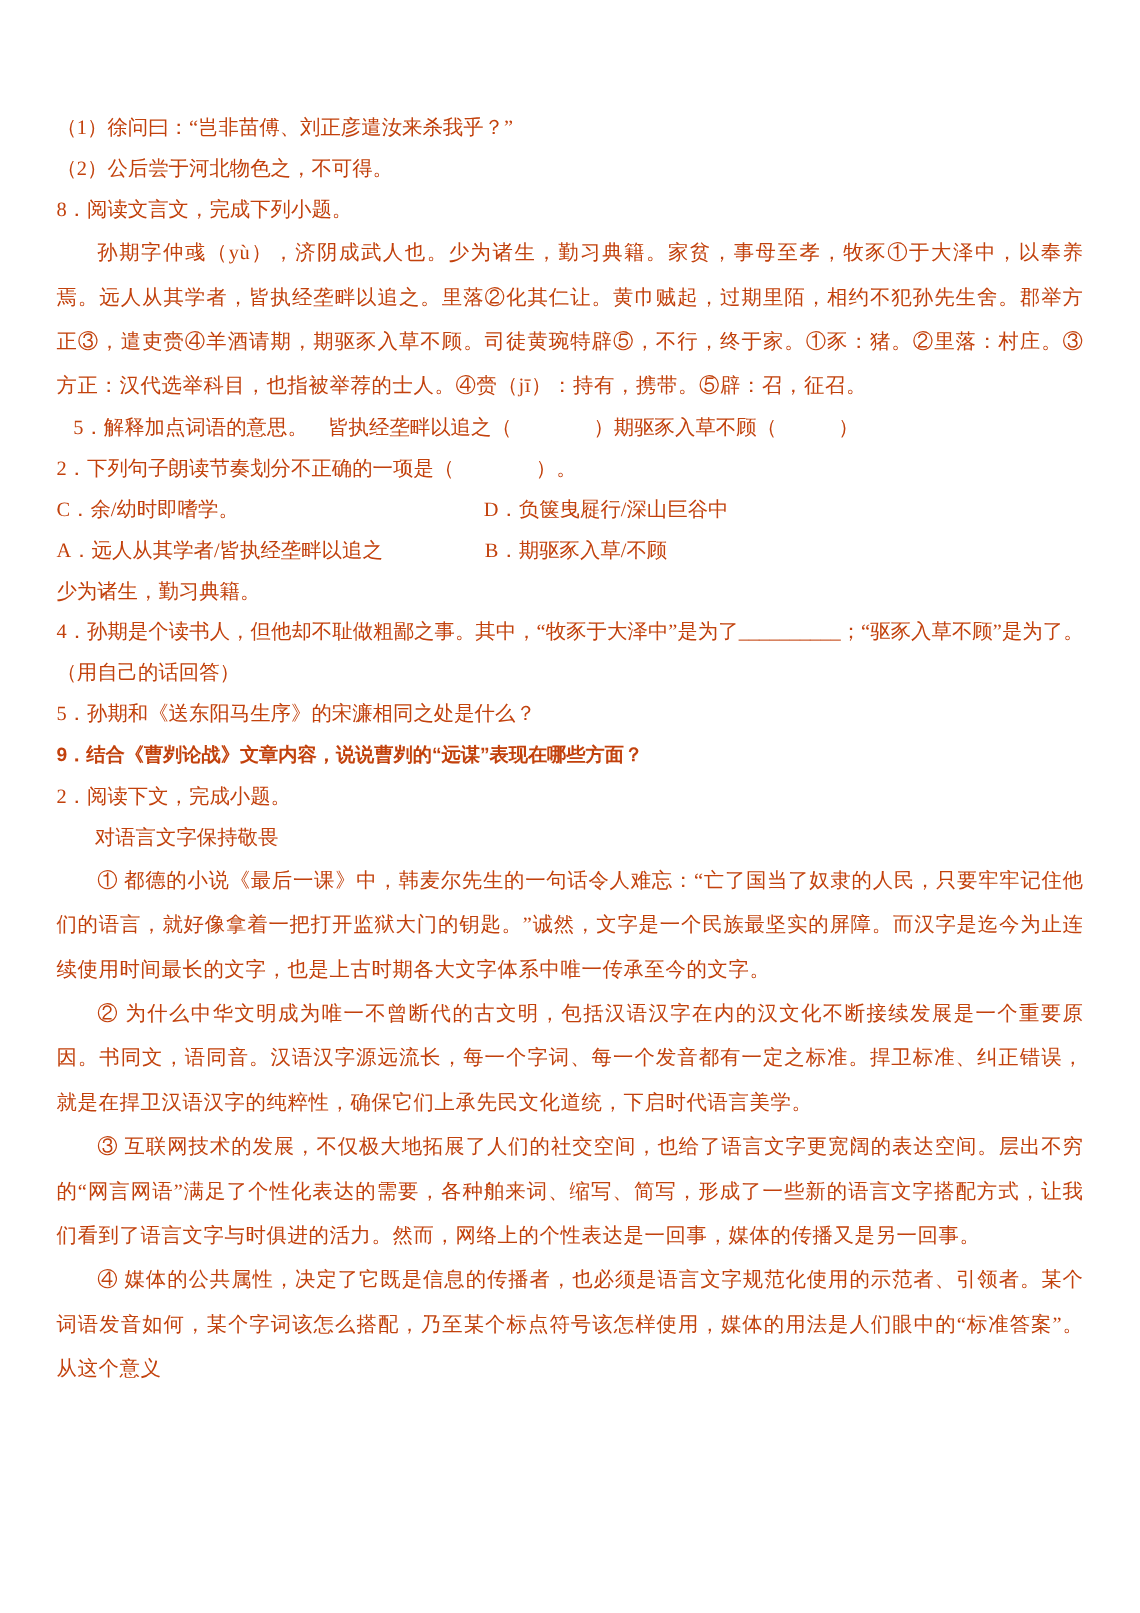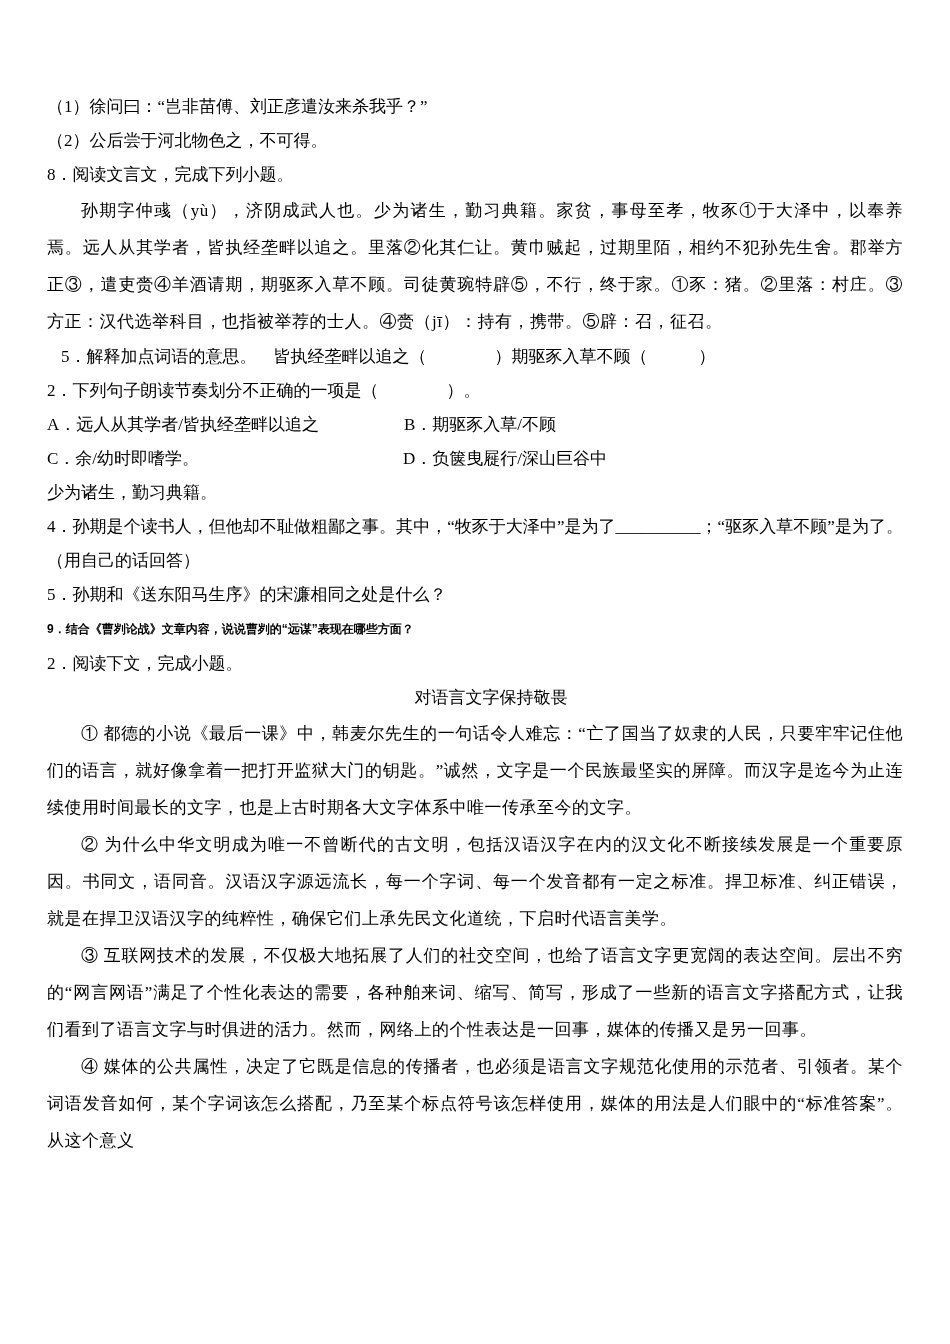--- a/index.html
+++ b/index.html
@@ -6,21 +6,21 @@
     margin: 0;
     padding: 0;
     background: #ffffff;
   }
   .page {
     width: 950px;
     height: 1344px;
     overflow: hidden;
     box-sizing: border-box;
     background: #ffffff;
-    color: #000000;
+    color: #c2410c;
     padding: 90px 47px 0 47px;
     font-family: "Liberation Serif", "DejaVu Serif", serif;
     font-size: 17px;
   }
   .block { margin: 0; }
   .line {
     line-height: 34px;
     text-align: left;
   }
   .line-wrap {
@@ -28,48 +28,47 @@
     text-align: justify;
     font-family: Liberation Serif, serif;
   }
   .line-indent-sm {
     line-height: 34px;
     padding-left: 14px;
   }
   .line-indent {
     line-height: 34px;
     padding-left: 32px;
-    text-align: center;
   }
   .bold-line {
     line-height: 35px;
     font-weight: bold;
     font-family: "Liberation Sans", "DejaVu Sans", sans-serif;
-    font-size: 12px;
+    font-size: 16px;
   }
   .paragraph {
     line-height: 37px;
     text-align: justify;
     text-indent: 2em;
     letter-spacing: 0.5px;
   }
 </style>
 </head>
 <body>
 
 <div class="page">
   <div>
       <div class="block line">（1）徐问曰：“岂非苗傅、刘正彦遣汝来杀我乎？”</div>
       <div class="block line">（2）公后尝于河北物色之，不可得。</div>
       <div class="block line">8．阅读文言文，完成下列小题。</div>
       <div class="block paragraph">孙期字仲彧（yù），济阴成武人也。少为诸生，勤习典籍。家贫，事母至孝，牧豕①于大泽中，以奉养焉。远人从其学者，皆执经垄畔以追之。里落②化其仁让。黄巾贼起，过期里陌，相约不犯孙先生舍。郡举方正③，遣吏赍④羊酒请期，期驱豕入草不顾。司徒黄琬特辟⑤，不行，终于家。①豕：猪。②里落：村庄。③方正：汉代选举科目，也指被举荐的士人。④赍（jī）：持有，携带。⑤辟：召，征召。</div>
       <div class="block line-indent-sm">5．解释加点词语的意思。　皆执经垄畔以追之（　　　　）期驱豕入草不顾（　　　）</div>
       <div class="block line">2．下列句子朗读节奏划分不正确的一项是（　　　　）。</div>
+      <div class="block line">C．余/幼时即嗜学。　　　　　　　　　　　　D．负箧曳屣行/深山巨谷中</div>
       <div class="block line">A．远人从其学者/皆执经垄畔以追之　　　　　B．期驱豕入草/不顾</div>
-      <div class="block line">C．余/幼时即嗜学。　　　　　　　　　　　　D．负箧曳屣行/深山巨谷中</div>
       <div class="block line">少为诸生，勤习典籍。</div>
       <div class="block line-wrap">4．孙期是个读书人，但他却不耻做粗鄙之事。其中，“牧豕于大泽中”是为了__________；“驱豕入草不顾”是为了。（用自己的话回答）</div>
       <div class="block line">5．孙期和《送东阳马生序》的宋濂相同之处是什么？</div>
       <div class="block bold-line">9．结合《曹刿论战》文章内容，说说曹刿的“远谋”表现在哪些方面？</div>
       <div class="block line">2．阅读下文，完成小题。</div>
       <div class="block line-indent">对语言文字保持敬畏</div>
       <div class="block paragraph">① 都德的小说《最后一课》中，韩麦尔先生的一句话令人难忘：“亡了国当了奴隶的人民，只要牢牢记住他们的语言，就好像拿着一把打开监狱大门的钥匙。”诚然，文字是一个民族最坚实的屏障。而汉字是迄今为止连续使用时间最长的文字，也是上古时期各大文字体系中唯一传承至今的文字。</div>
       <div class="block paragraph">② 为什么中华文明成为唯一不曾断代的古文明，包括汉语汉字在内的汉文化不断接续发展是一个重要原因。书同文，语同音。汉语汉字源远流长，每一个字词、每一个发音都有一定之标准。捍卫标准、纠正错误，就是在捍卫汉语汉字的纯粹性，确保它们上承先民文化道统，下启时代语言美学。</div>
       <div class="block paragraph">③ 互联网技术的发展，不仅极大地拓展了人们的社交空间，也给了语言文字更宽阔的表达空间。层出不穷的“网言网语”满足了个性化表达的需要，各种舶来词、缩写、简写，形成了一些新的语言文字搭配方式，让我们看到了语言文字与时俱进的活力。然而，网络上的个性表达是一回事，媒体的传播又是另一回事。</div>
       <div class="block paragraph">④ 媒体的公共属性，决定了它既是信息的传播者，也必须是语言文字规范化使用的示范者、引领者。某个词语发音如何，某个字词该怎么搭配，乃至某个标点符号该怎样使用，媒体的用法是人们眼中的“标准答案”。从这个意义</div>

